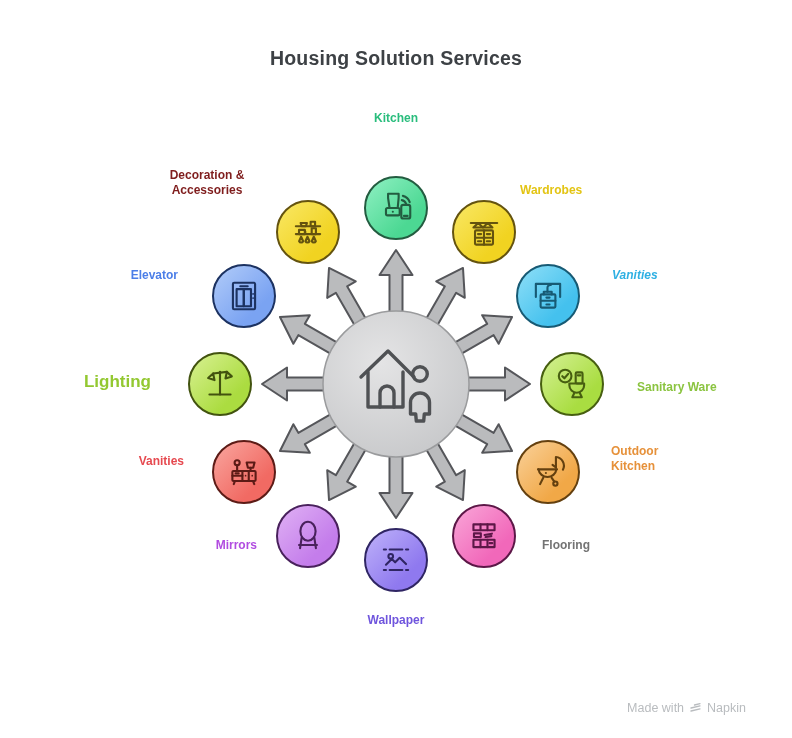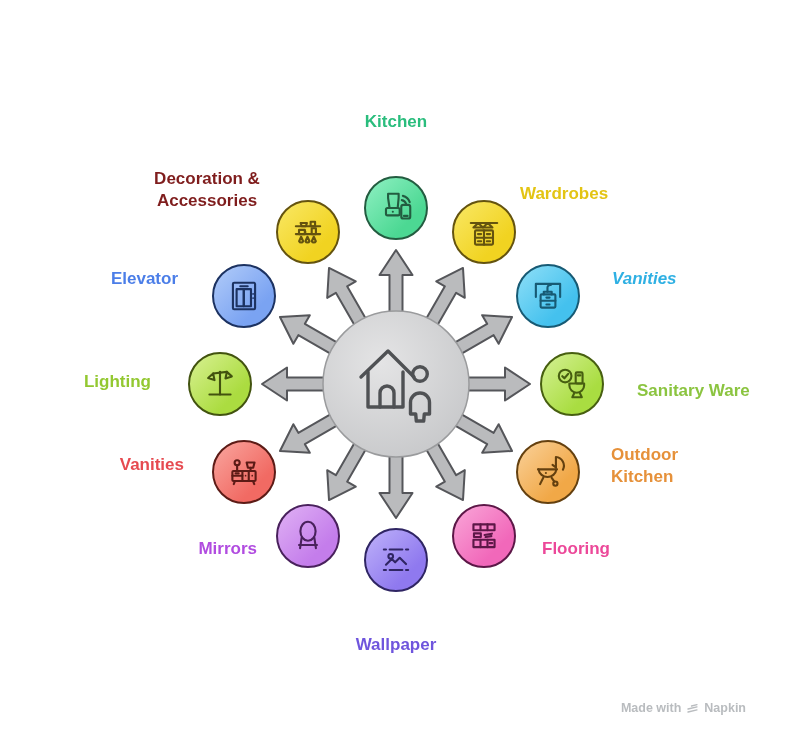--- a/index.html
+++ b/index.html
@@ -13,36 +13,37 @@
   }
   svg.diagram{position:absolute;left:0;top:0;}
   .arrow{fill:#babbbd;stroke:#55565a;stroke-width:2;stroke-linejoin:round;}
   .node{
     position:absolute;width:64px;height:64px;border-radius:50%;
     display:flex;align-items:center;justify-content:center;
     box-sizing:border-box;border:2.5px solid #333;
   }
   .node svg{display:block;}
   .label{
-    position:absolute;font-weight:700;font-size:17px;line-height:1.28;
+    position:absolute;font-weight:700;font-size:12px;line-height:1.28;
     white-space:pre-line;
   }
   .label.small{font-size:17px;}
   .align-center{transform:translateX(-50%);text-align:center;}
   .align-right{transform:translateX(-100%);text-align:left;}
   .watermark{
-    position:absolute;top:701px;right:46px;display:flex;align-items:center;
-    gap:5px;color:#b9bcbf;font-size:12.5px;font-weight:700;
+    position:absolute;top:701px;right:46px;display:flex;
+    gap:5px;color:#b9bcbf;font-size:12.5px;font-weight:400;
   }
 </style>
 </head>
 <body>
 
 <div class="canvas">
 
+  <div class="title">Housing Solution Services</div>
 
   <svg class="diagram" width="792" height="738" viewBox="0 0 792 738">
     <defs>
       <radialGradient id="hubg" cx="40%" cy="35%" r="75%">
         <stop offset="0%" stop-color="#e4e4e5"></stop>
         <stop offset="100%" stop-color="#c6c7c9"></stop>
       </radialGradient>
     </defs>
     <g id="arrows-layer">
         <path d="M-6.5 -50 L-6.5 -109 L-16.5 -109 L0 -134 L16.5 -109 L6.5 -109 L6.5 -50 Z" class="arrow" transform="translate(396 384) rotate(0)"></path>
@@ -140,30 +141,30 @@
           <path d="M21.3 7 V12.5"></path>
     <rect x="8.5" y="15.5" width="6.5" height="3.5"></rect>
     <path d="M18.5 17 l7 -1.2"></path>
           <path d="M19.5 19 l5.5 -0.9"></path>
     <rect x="8" y="21.5" width="20" height="7"></rect>
     <path d="M14.7 21.5 V28.5"></path>
           <path d="M21.3 21.5 V28.5"></path>
           <path d="M23.2 24.8 h2.6"></path>
         </svg>
       </div>
-      <div class="label align-left" style="left: 542px; top: 538px; color: #ec4899;">Flooring</div>
+      <div class="label align-left" style="left: 542px; top: 538px; color: #737373;">Flooring</div>
       <div class="node" style="left: 364px; top: 528px; border-color: rgb(47, 37, 99); background: linear-gradient(135deg, rgb(184, 170, 248) 10%, rgb(143, 121, 239) 72%);">
         <svg viewBox="0 0 36 36" width="38" height="38" fill="none" stroke="#2f2563" stroke-width="2" stroke-linecap="round" stroke-linejoin="round">
           <path d="M6.5 8 H29.5" stroke-dasharray="2 3.5 12 3.5"></path>
     <circle cx="13" cy="14.5" r="2.2"></circle>
     <path d="M8.5 22.5 l5.5 -5.5 3.2 3.2 4.3 -4.3 6 6"></path>
     <path d="M6.5 27.5 H29.5" stroke-dasharray="2 3.5 12 3.5"></path>
         </svg>
       </div>
-      <div class="label align-center" style="left: 396px; top: 613px; color: rgb(111, 85, 221); margin-top: 21px;">Wallpaper</div>
+      <div class="label align-center" style="left: 396px; top: 613px; color: rgb(111, 85, 221);">Wallpaper</div>
       <div class="node" style="left: 276px; top: 504px; border-color: rgb(73, 33, 92); background: linear-gradient(135deg, rgb(220, 170, 243) 10%, rgb(196, 125, 235) 72%);">
         <svg viewBox="0 0 36 36" width="38" height="38" fill="none" stroke="#49215c" stroke-width="2" stroke-linecap="round" stroke-linejoin="round">
           <ellipse cx="18" cy="13.5" rx="7.2" ry="9"></ellipse>
     <path d="M12 19.5 L10.5 29.5"></path>
           <path d="M24 19.5 L25.5 29.5"></path>
           <path d="M9.5 26.5 H26.5"></path>
         </svg>
       </div>
       <div class="label align-right" style="left: 257px; top: 538px; color: rgb(177, 76, 224);">Mirrors</div>
       <div class="node" style="left: 212px; top: 440px; border-color: rgb(92, 27, 22); background: linear-gradient(135deg, rgb(248, 158, 151) 10%, rgb(241, 106, 99) 72%);">

